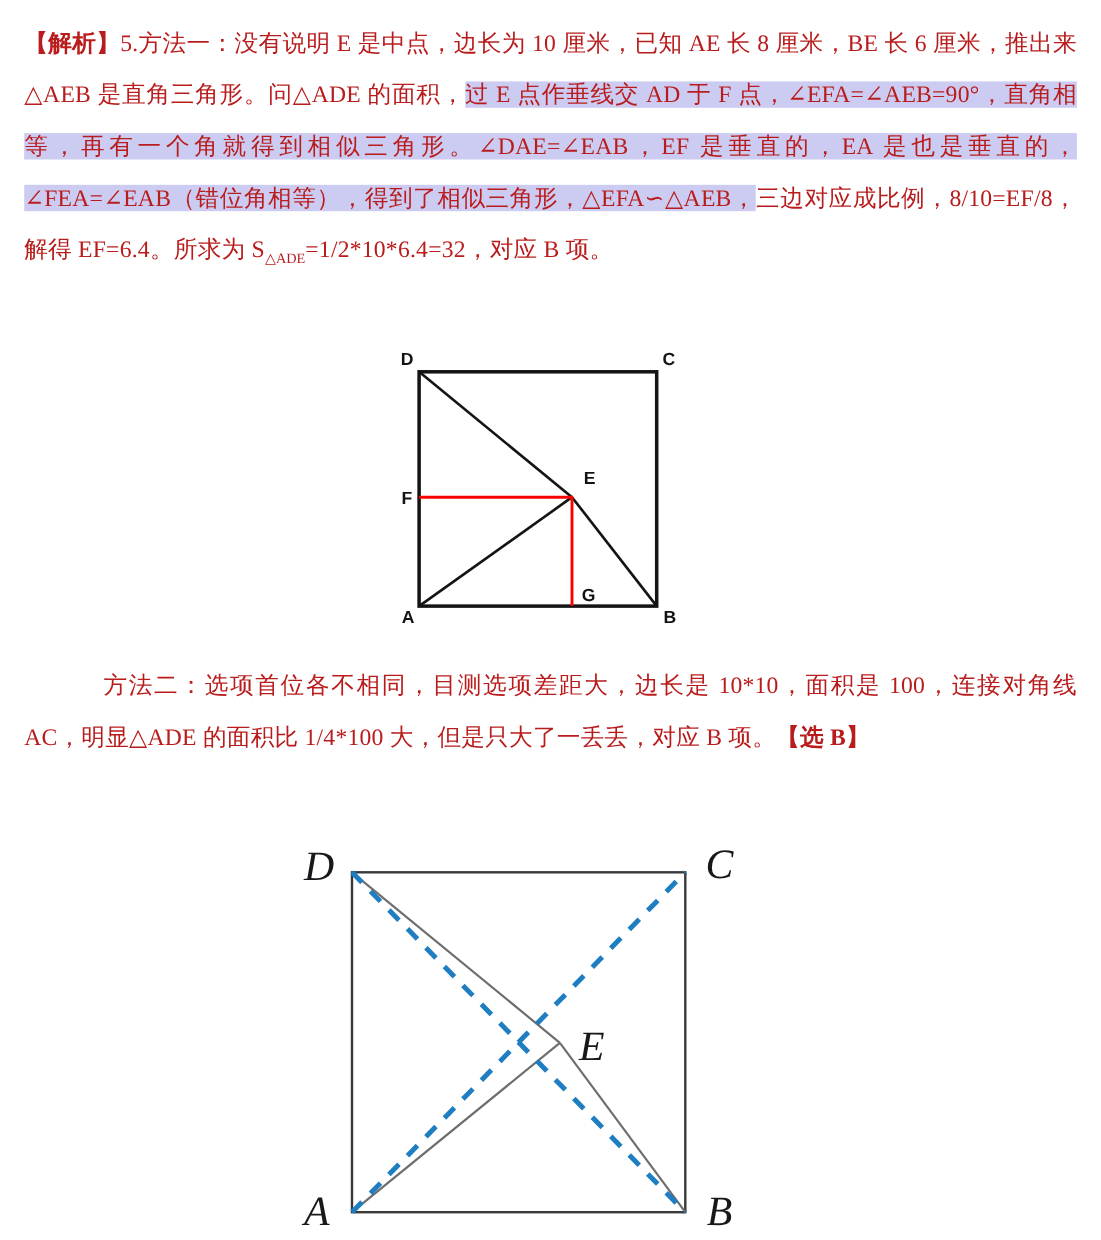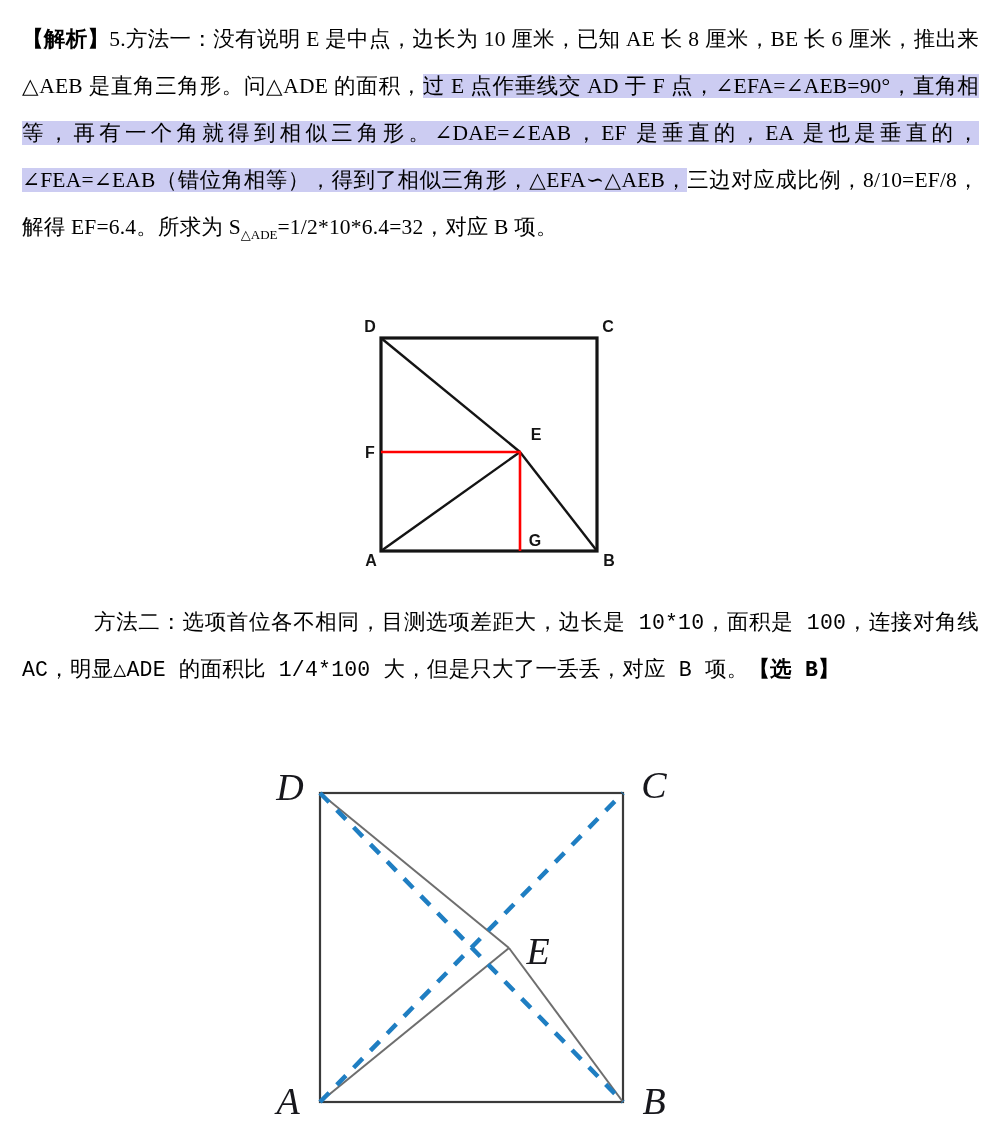--- a/index.html
+++ b/index.html
@@ -19,21 +19,21 @@
   .doc {
     position: absolute;
     left: 0;
     top: 0;
     width: 1001px;
   }
 
   .para {
     font-size: 21.5px;
     line-height: 47px;
-    color: #000000;
+    color: #b91c1c;
     letter-spacing: 0.2px;
     text-align: justify;
     text-justify: inter-ideograph;
   }
 
   .para-solution {
     margin: 16px 22px 0 22px;
     text-indent: 0;
   }
 
@@ -122,21 +122,21 @@
     <text class="lbl-sans" x="30" y="24" text-anchor="middle">D</text>
     <text class="lbl-sans" x="268" y="24" text-anchor="middle">C</text>
     <text class="lbl-sans" x="30" y="150" text-anchor="middle">F</text>
     <text class="lbl-sans" x="196" y="132" text-anchor="middle">E</text>
     <text class="lbl-sans" x="195" y="238" text-anchor="middle">G</text>
     <text class="lbl-sans" x="31" y="258" text-anchor="middle">A</text>
     <text class="lbl-sans" x="269" y="258" text-anchor="middle">B</text>
   </svg>
 </div>
 
-<div class="doc" style="top:578px;font-family:Liberation Mono, monospace;">
+<div class="doc" style="top:578px;">
   <p class="para para-method2 indent2">
     <span>方法二：</span><span>选项首位各不相同，目测选项差距大，边长是 10*10，面积是 100，连接对角线 AC，明显△ADE 的面积比 1/4*100 大，但是只大了一丢丢，对应 B 项。</span><span class="blk">【选 B】</span>
   </p>
 </div>
 
 <div class="fig2">
   <svg width="460" height="379" viewBox="0 0 460 379">
 
     <rect x="70" y="45" width="303" height="309" fill="none" stroke="#3a3a3a" stroke-width="2.2"></rect>
 

